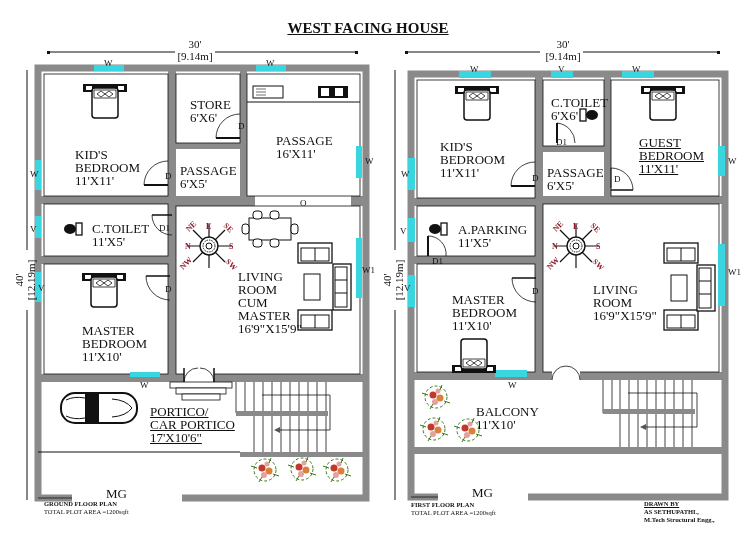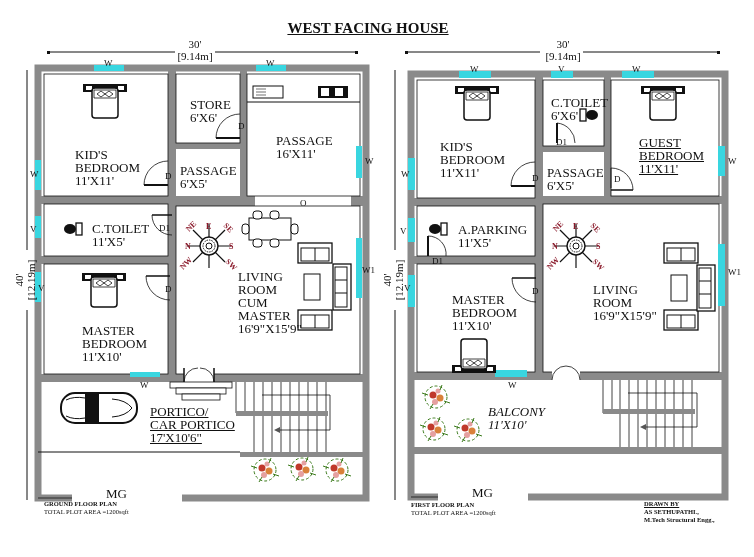--- a/index.html
+++ b/index.html
@@ -407,21 +407,21 @@
 <div class="lbl" style="left:452px;top:293px;">
   <div>MASTER</div>
     <div>BEDROOM</div>
     <div>11'X10'</div>
 </div>
 <div class="lbl" style="left:593px;top:283px;">
   <div>LIVING</div>
     <div>ROOM</div>
     <div>16'9"X15'9"</div>
 </div>
-<div class="lbl" style="left:488px;top:405px;font-style:italic;">
+<div class="lbl" style="left:476px;top:405px;">
   <div>BALCONY</div>
     <div>11'X10'</div>
 </div>
 <div class="lbl tiny" style="left:411px;top:501px;">
   <div class="bold">FIRST FLOOR PLAN</div>
     <div>TOTAL PLOT AREA =1200sqft</div>
 </div>
 
 <div class="lbl tiny bold" style="left:644px;top:500px;">
   <div style="text-decoration:underline;">DRAWN BY</div>

